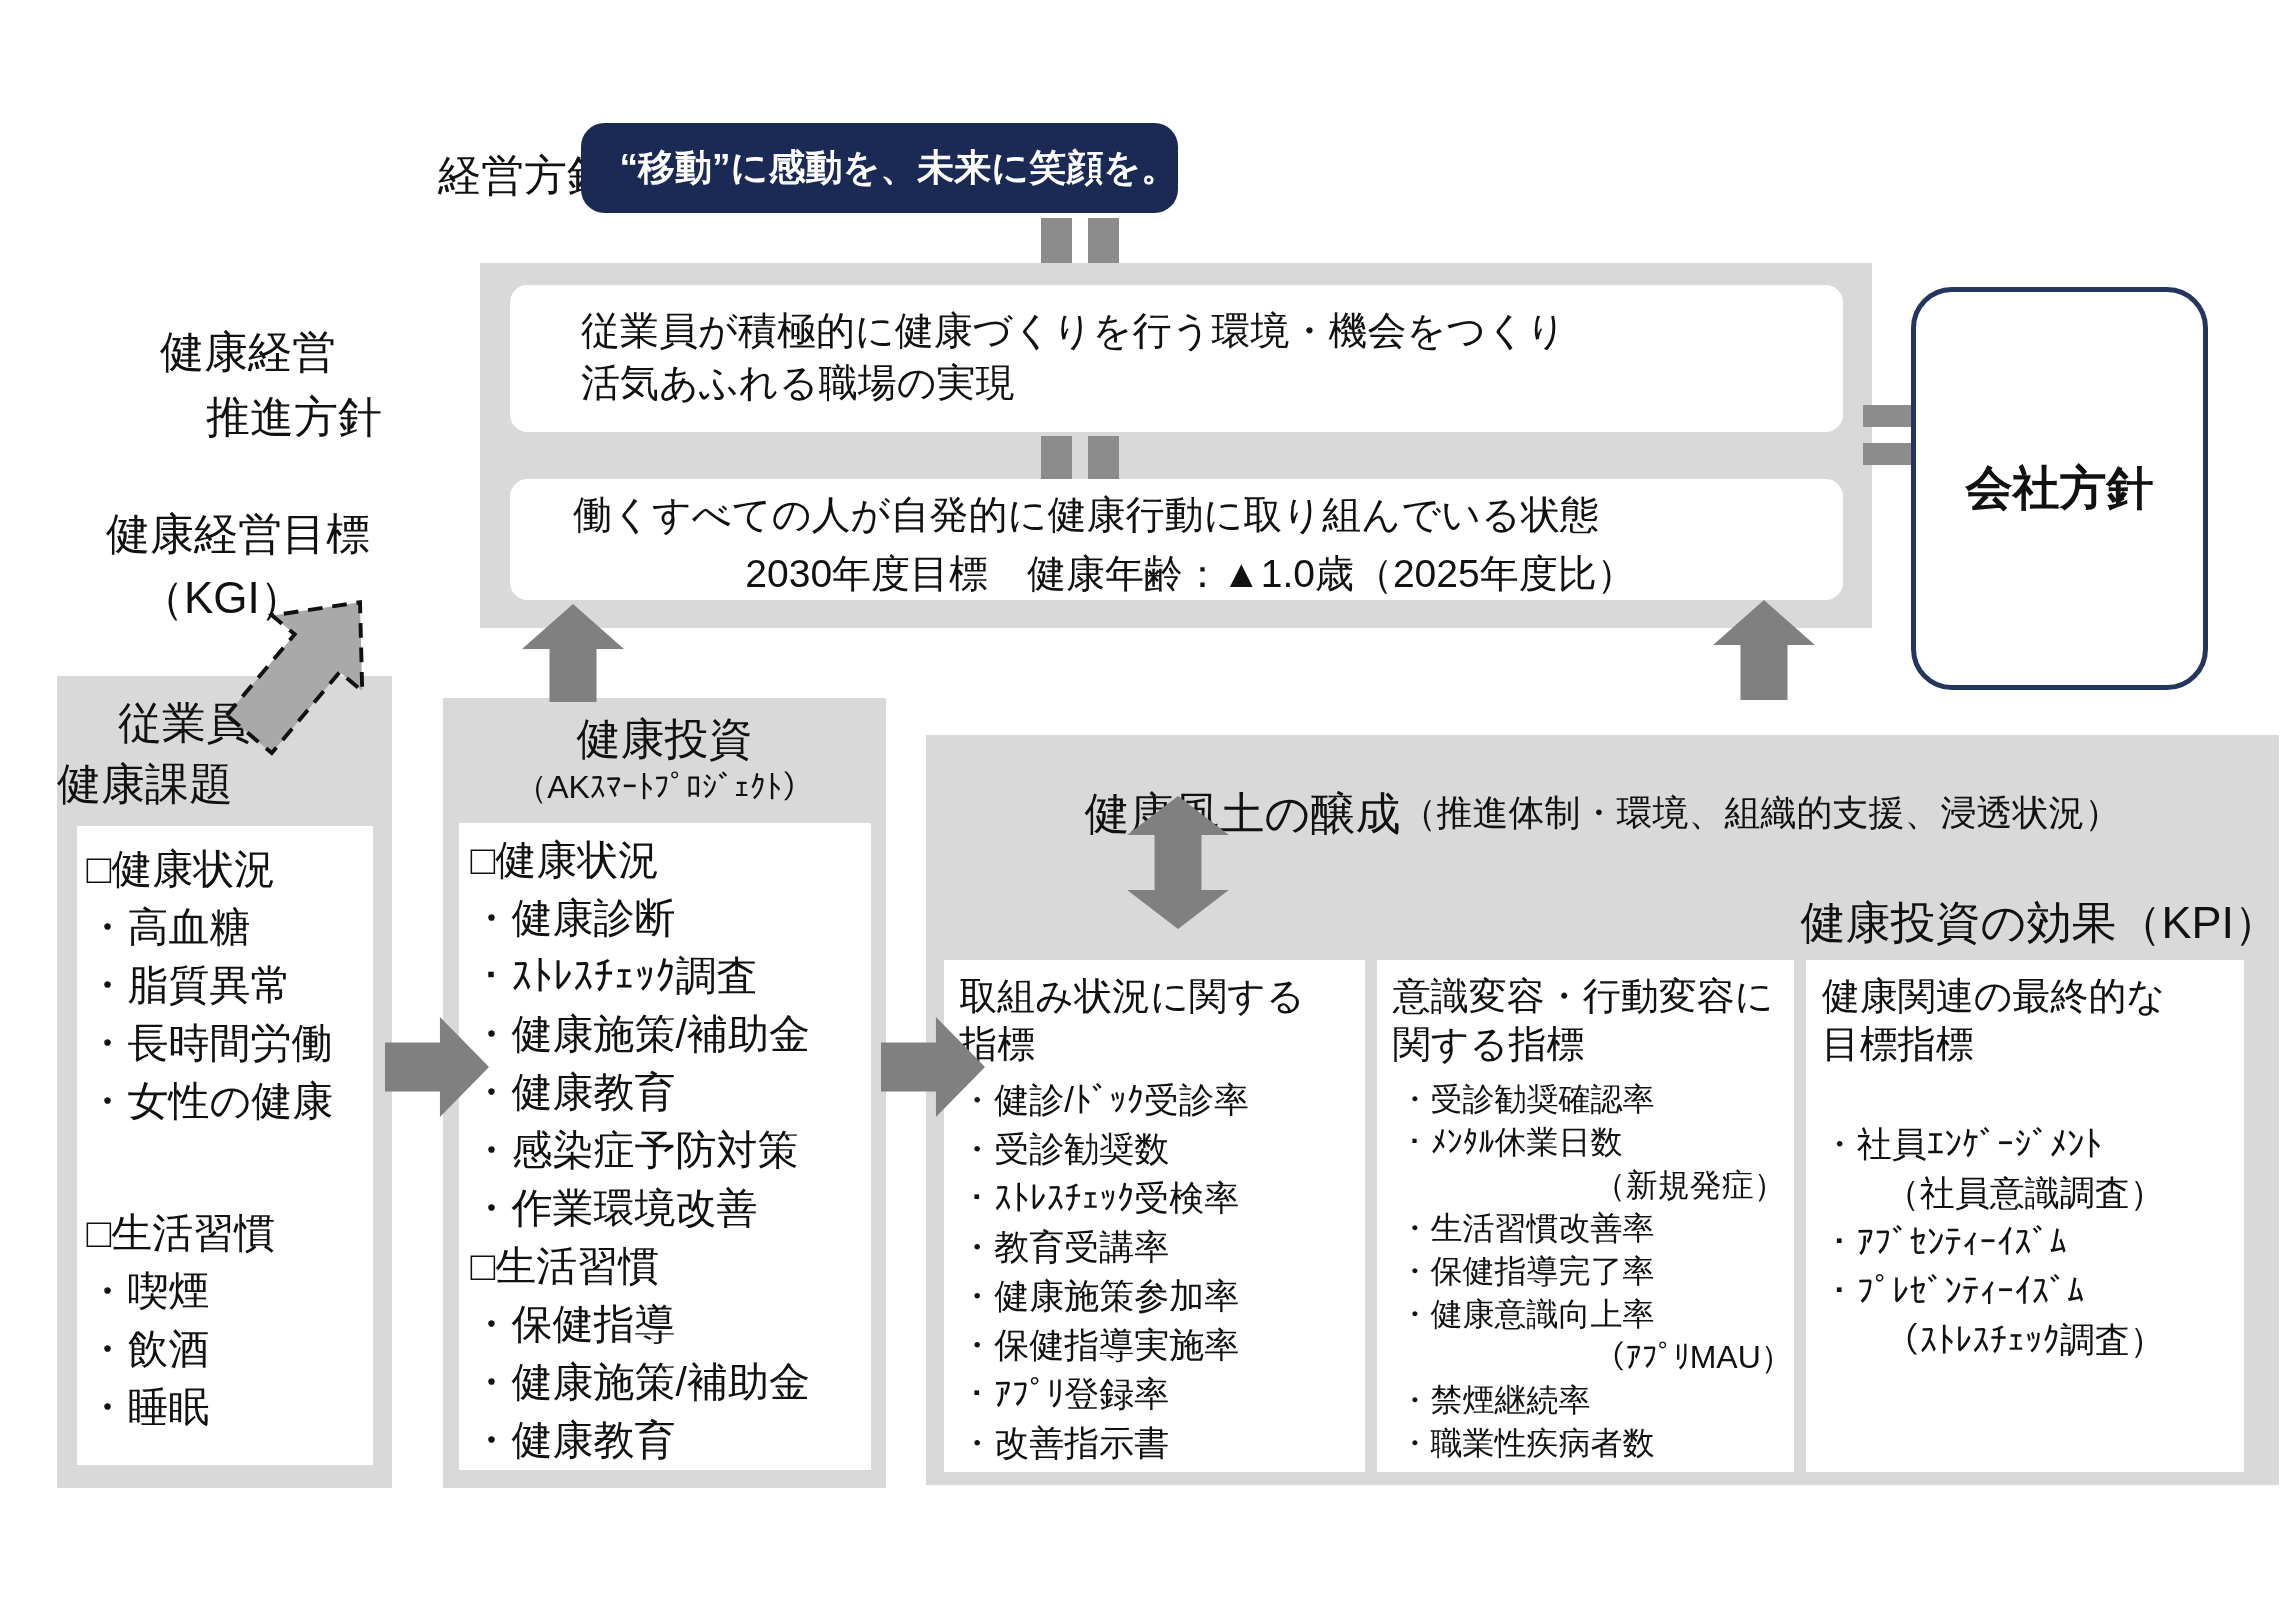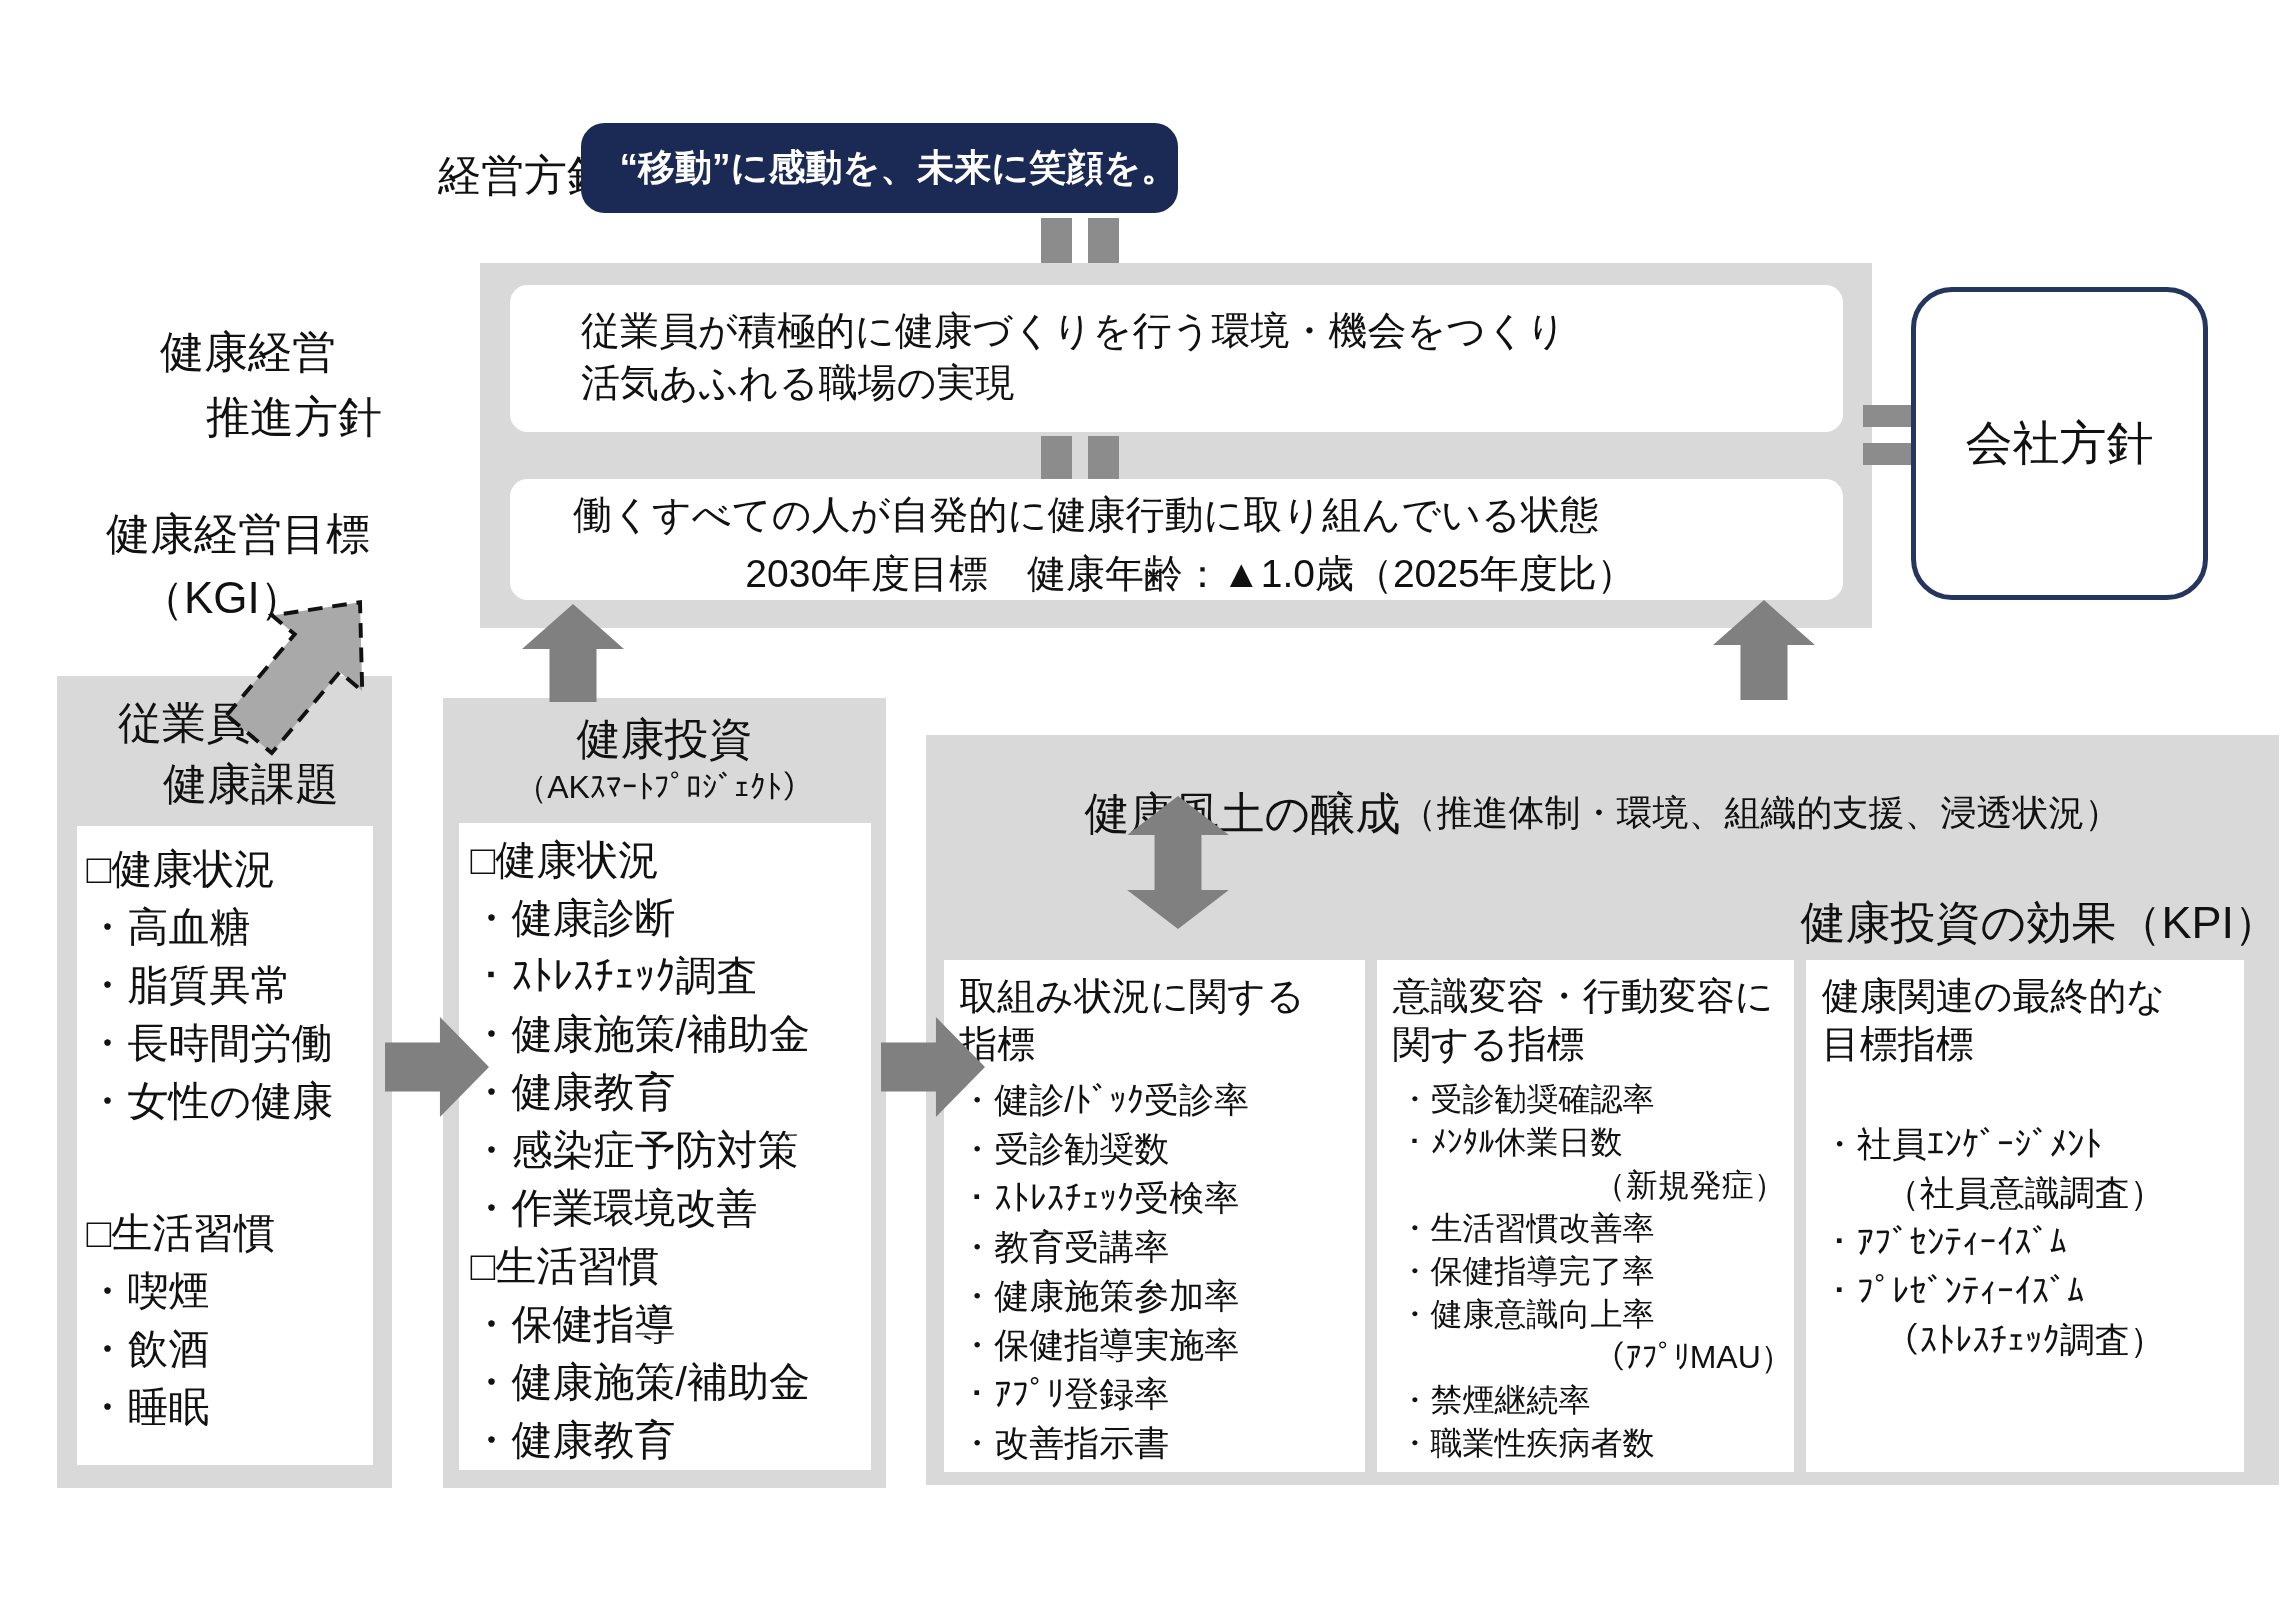--- a/index.html
+++ b/index.html
@@ -19,26 +19,26 @@
   
   #bigbox{left:480px;top:263px;width:1392px;height:365px;}
   .wbox{background:#fff;border-radius:17.6px;padding-left:28px;}
   #boxA{left:510px;top:285px;width:1333px;height:147px;padding-top:19.6px;box-sizing:border-box;}
   #boxA .line{font-size:39px;line-height:52px;padding-left:43px;}
   #boxB{left:510px;top:479px;width:1333px;height:121px;padding-top:9.8px;box-sizing:border-box;}
   #boxB .l1{font-size:39px;line-height:51px;padding-left:35px;}
   #boxB .l2{font-size:39px;line-height:51px;text-align:center;margin-top:8px;}
   .sidelabel{font-size:44px;}
   
-  #company{left:1911px;top:287px;width:297px;height:313px;background:#fff;border:5.9px solid #24365e;
-           border-radius:41px;box-sizing:border-box;display:flex;align-items:center;justify-content:center;font-size:47px;}
+  #company{left:1911px;top:287px;width:297px;height:403px;background:#fff;border:5.9px solid #24365e;
+           border-radius:41px;box-sizing:border-box;display:flex;align-items:center;justify-content:center;font-size:47px;font-weight:bold;}
   
   #issues{left:57px;top:676px;width:335px;height:812px;}
   #issues .t1{padding:15.7px 0 0 61px;font-size:44px;line-height:61px;}
-  #issues .t2{padding-left:106px;font-size:44px;line-height:61px;}
+  #issues .t2{font-size:44px;line-height:61px;}
   #issues .inner{position:absolute;left:19.6px;top:150px;width:296px;height:639px;background:#fff;
                  padding:13.7px 5.9px 0 9.8px;box-sizing:border-box;}
   #issues .li{font-size:41px;line-height:58px;white-space:nowrap;}
   #issues .gap{margin-top:74px;}
   #invest{left:443px;top:698px;width:443px;height:790px;}
   #invest .t1{margin-top:11.8px;text-align:center;font-size:44px;line-height:57px;}
   #invest .t2{text-align:center;font-size:32px;line-height:41px;}
   #invest .inner{position:absolute;left:15.7px;top:125px;width:412px;height:647px;background:#fff;
                  padding:7.8px 3.9px 0 11.8px;box-sizing:border-box;}
   #invest .li{font-size:41px;line-height:58px;white-space:nowrap;}

